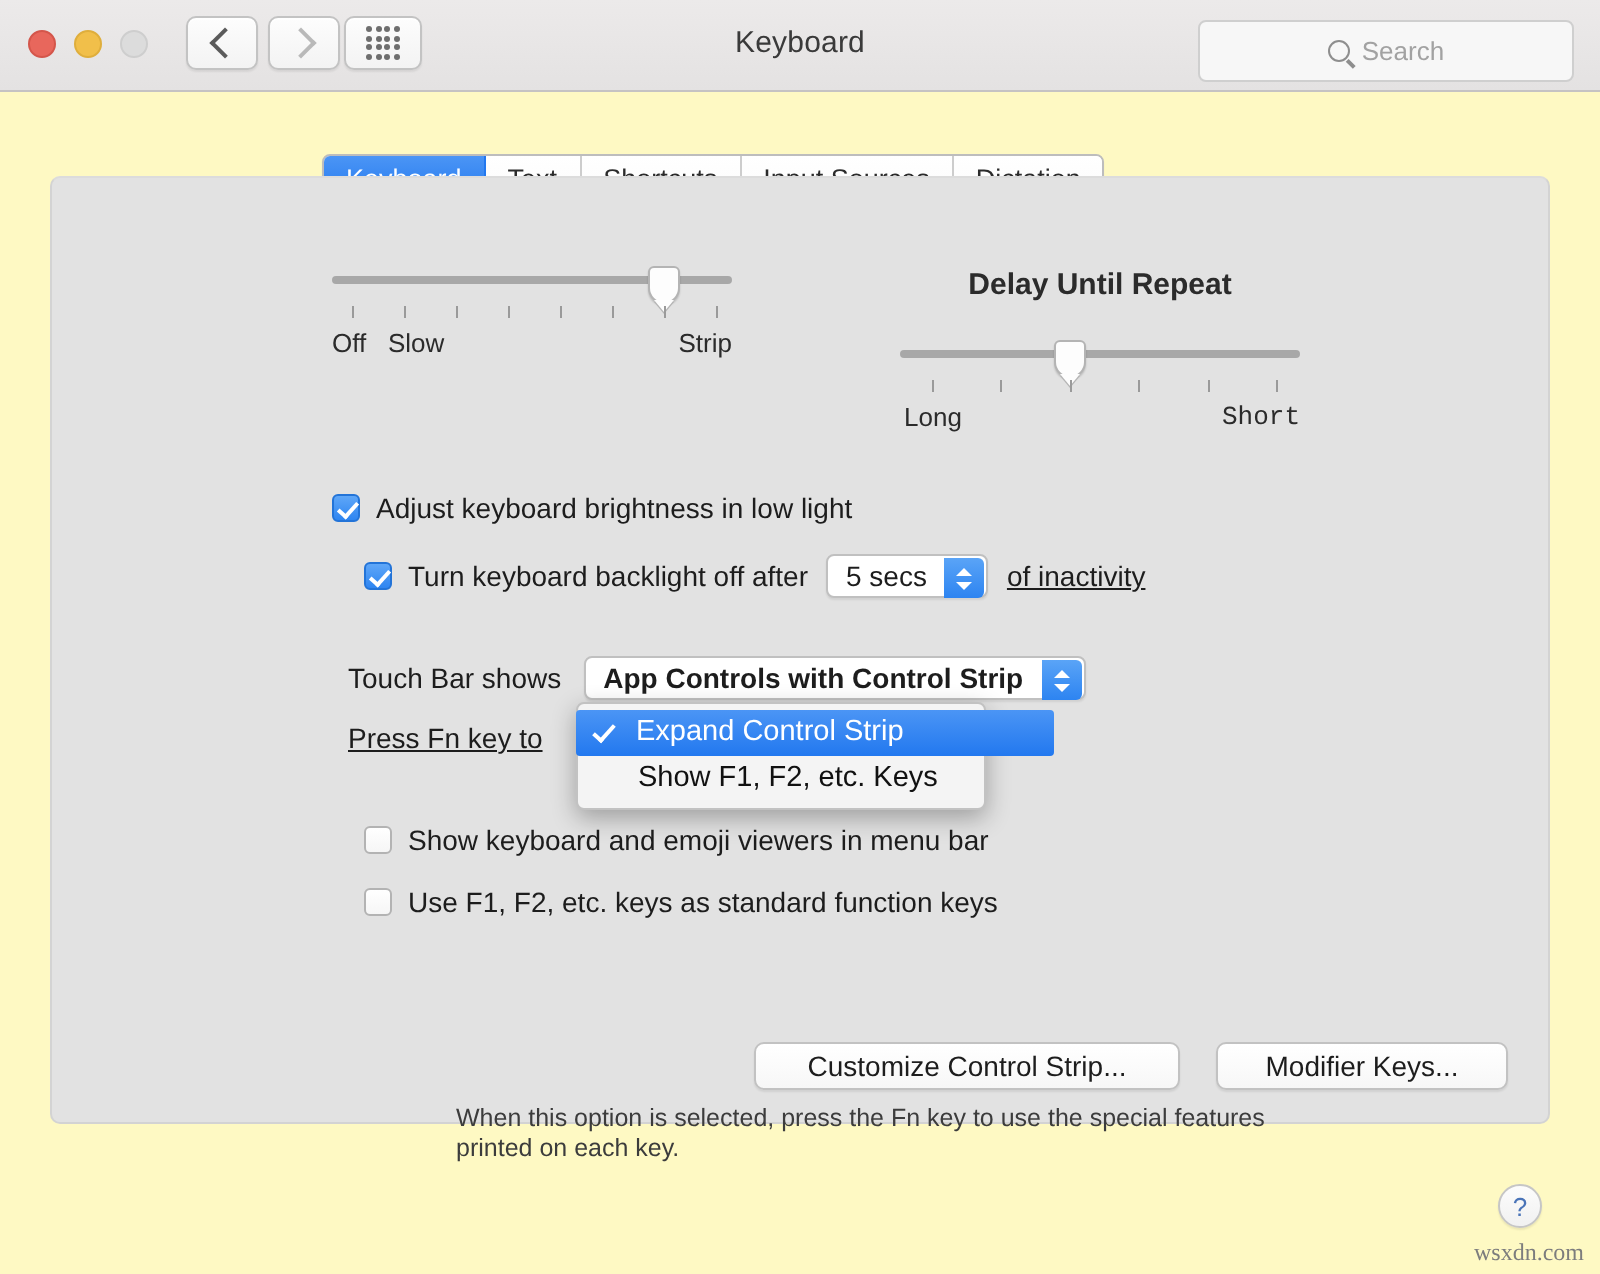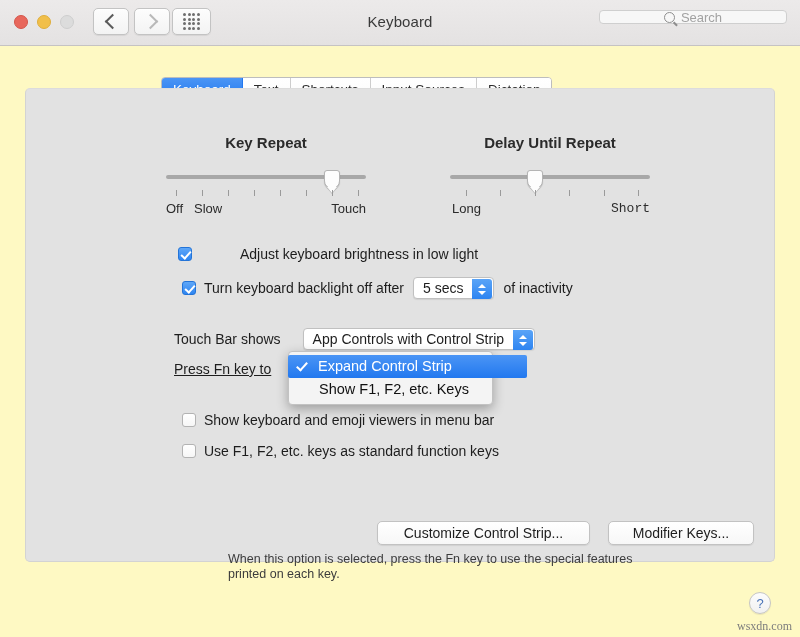--- a/index.html
+++ b/index.html
@@ -87,21 +87,21 @@
     width: 800px;
     text-align: center;
     font-size: 15px;
     color: #3a3a3a;
     letter-spacing: .1px;
   }
 
   #searchfield {
     position: absolute;
     left: 599px; top: 10px;
-    width: 188px; height: 14px;
+    width: 188px; height: 31px;
     background: #f7f7f7;
     border: 1px solid #cfcfcf;
     border-radius: 4px;
     box-sizing: border-box;
     display: flex;
     align-items: center;
     justify-content: center;
   }
   #search-placeholder {
     font-size: 13px;
@@ -443,39 +443,38 @@
     <div class="tab active">Keyboard</div>
     <div class="tab">Text</div>
     <div class="tab">Shortcuts</div>
     <div class="tab">Input Sources</div>
     <div class="tab">Dictation</div>
   </div>
 
   <div id="panel">
 
     <div class="slider-group" id="sg-key">
-      <div class="slider-title">Key Repeat</div>
       <div class="track-wrap">
         <div class="track"></div>
         <div class="thumb" id="thumb-key" style="left: 166px;"></div>
       </div>
       <div class="ticks" id="ticks-key">
           <i style="left: 10px;"></i>
           <i style="left: 36px;"></i>
           <i style="left: 62px;"></i>
           <i style="left: 88px;"></i>
           <i style="left: 114px;"></i>
           <i style="left: 140px;"></i>
           <i style="left: 166px;"></i>
           <i style="left: 192px;"></i>
         </div>
       <div class="slider-labels">
         <span style="left:0px;">Off</span>
         <span style="left:28px;">Slow</span>
-        <span style="right:0px;">Touch</span>
+        <span style="right:0px;">Strip</span>
       </div>
     </div>
 
     <div class="slider-group" id="sg-delay">
       <div class="slider-title">Delay Until Repeat</div>
       <div class="track-wrap">
         <div class="track"></div>
         <div class="thumb" id="thumb-delay" style="left: 84.8px;"></div>
       </div>
       <div class="ticks" id="ticks-delay">
@@ -485,41 +484,41 @@
           <i style="left: 119.2px;"></i>
           <i style="left: 153.6px;"></i>
           <i style="left: 188px;"></i>
         </div>
       <div class="slider-labels">
         <span style="left:2px;">Long</span>
         <span style="right:0px;font-family:Liberation Mono, monospace;">Short</span>
       </div>
     </div>
 
-    <div class="row" style="left:152px; top:157px;gap:40px;">
+    <div class="row" style="left:140px; top:157px;">
       <span class="checkbox checked"></span>
       <span>Adjust keyboard brightness in low light</span>
     </div>
 
     <div class="row" style="left:156px; top:188px;">
       <span class="checkbox checked"></span>
       <span>Turn keyboard backlight off after</span>
       <span class="popup" style="margin-left:9px;">
         <span>5 secs</span>
         <span class="arrows">
           <span class="up"></span>
             <span class="dn"></span>
         </span>
       </span>
-      <span style="margin-left:9px;">of inactivity</span>
+      <span style="margin-left:9px;text-decoration:underline;">of inactivity</span>
     </div>
 
     <div class="row" style="left:148px; top:239px;">
       <span>Touch Bar shows</span>
-      <span class="popup" style="margin-left:22px;">
+      <span class="popup" style="margin-left:11px;font-weight:bold;">
         <span>App Controls with Control Strip</span>
         <span class="arrows">
           <span class="up"></span>
             <span class="dn"></span>
         </span>
       </span>
     </div>
 
     <div class="row" style="left:148px; top:272px;text-decoration:underline;">
       <span>Press Fn key to</span>

